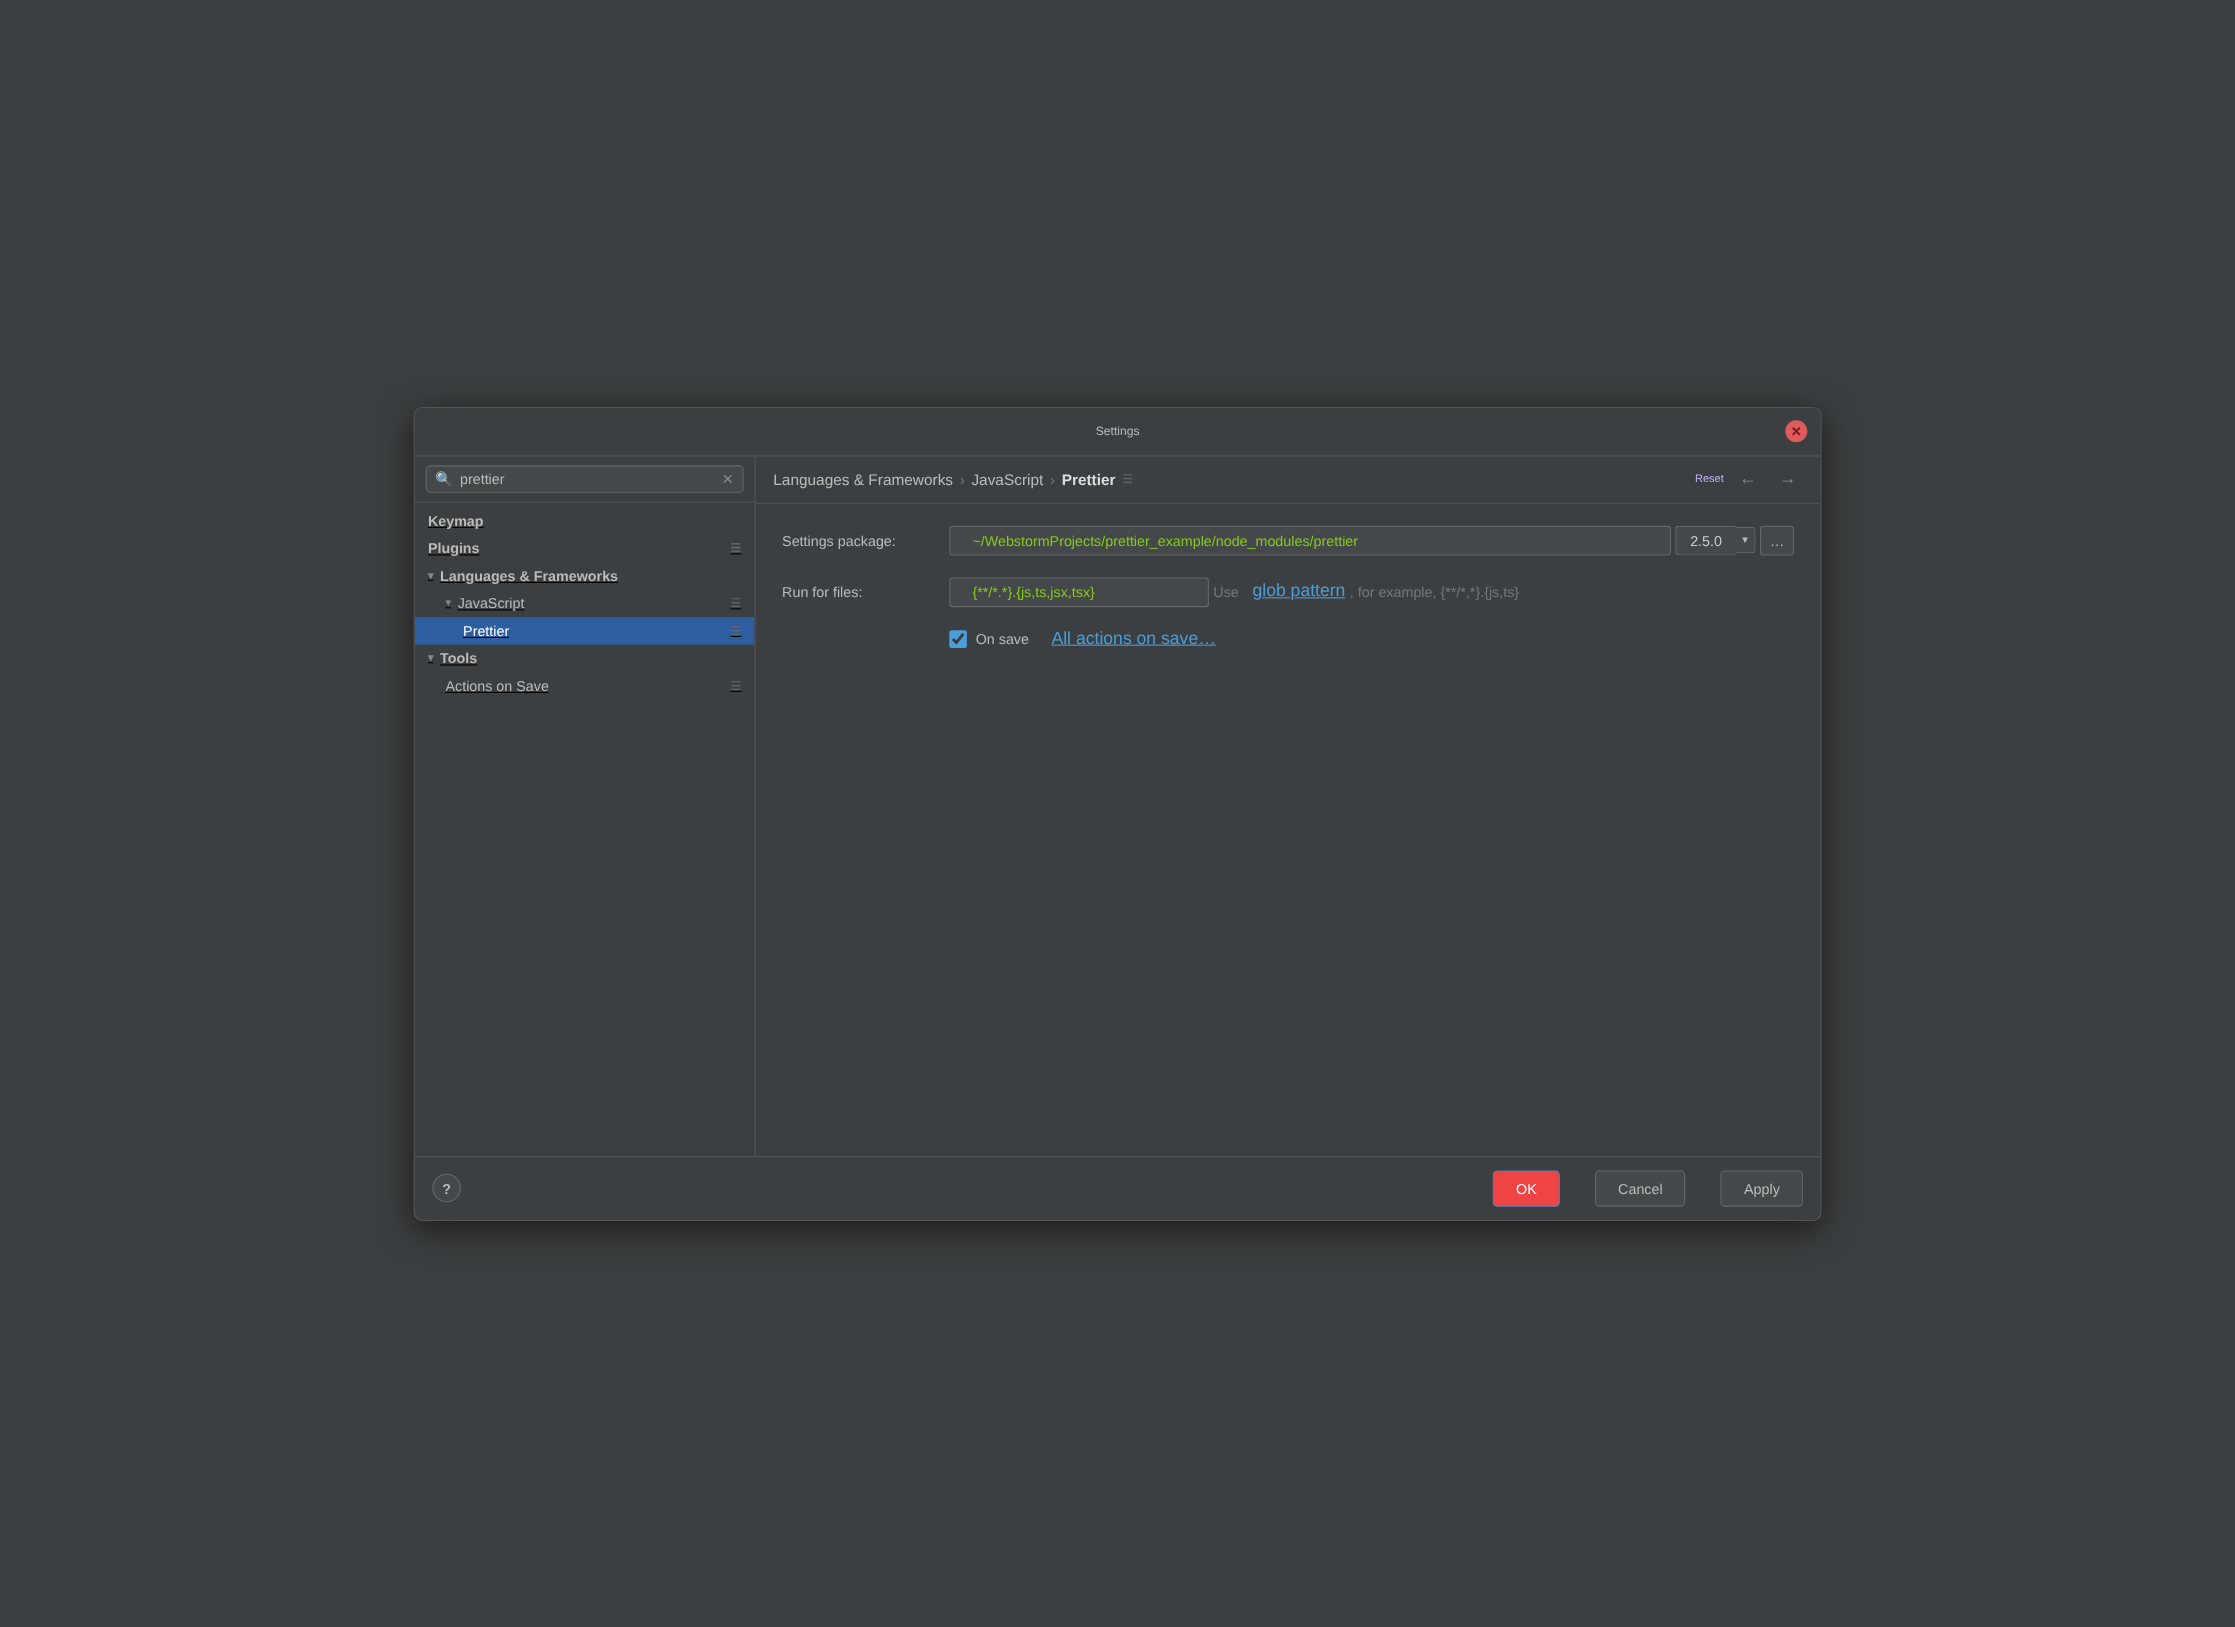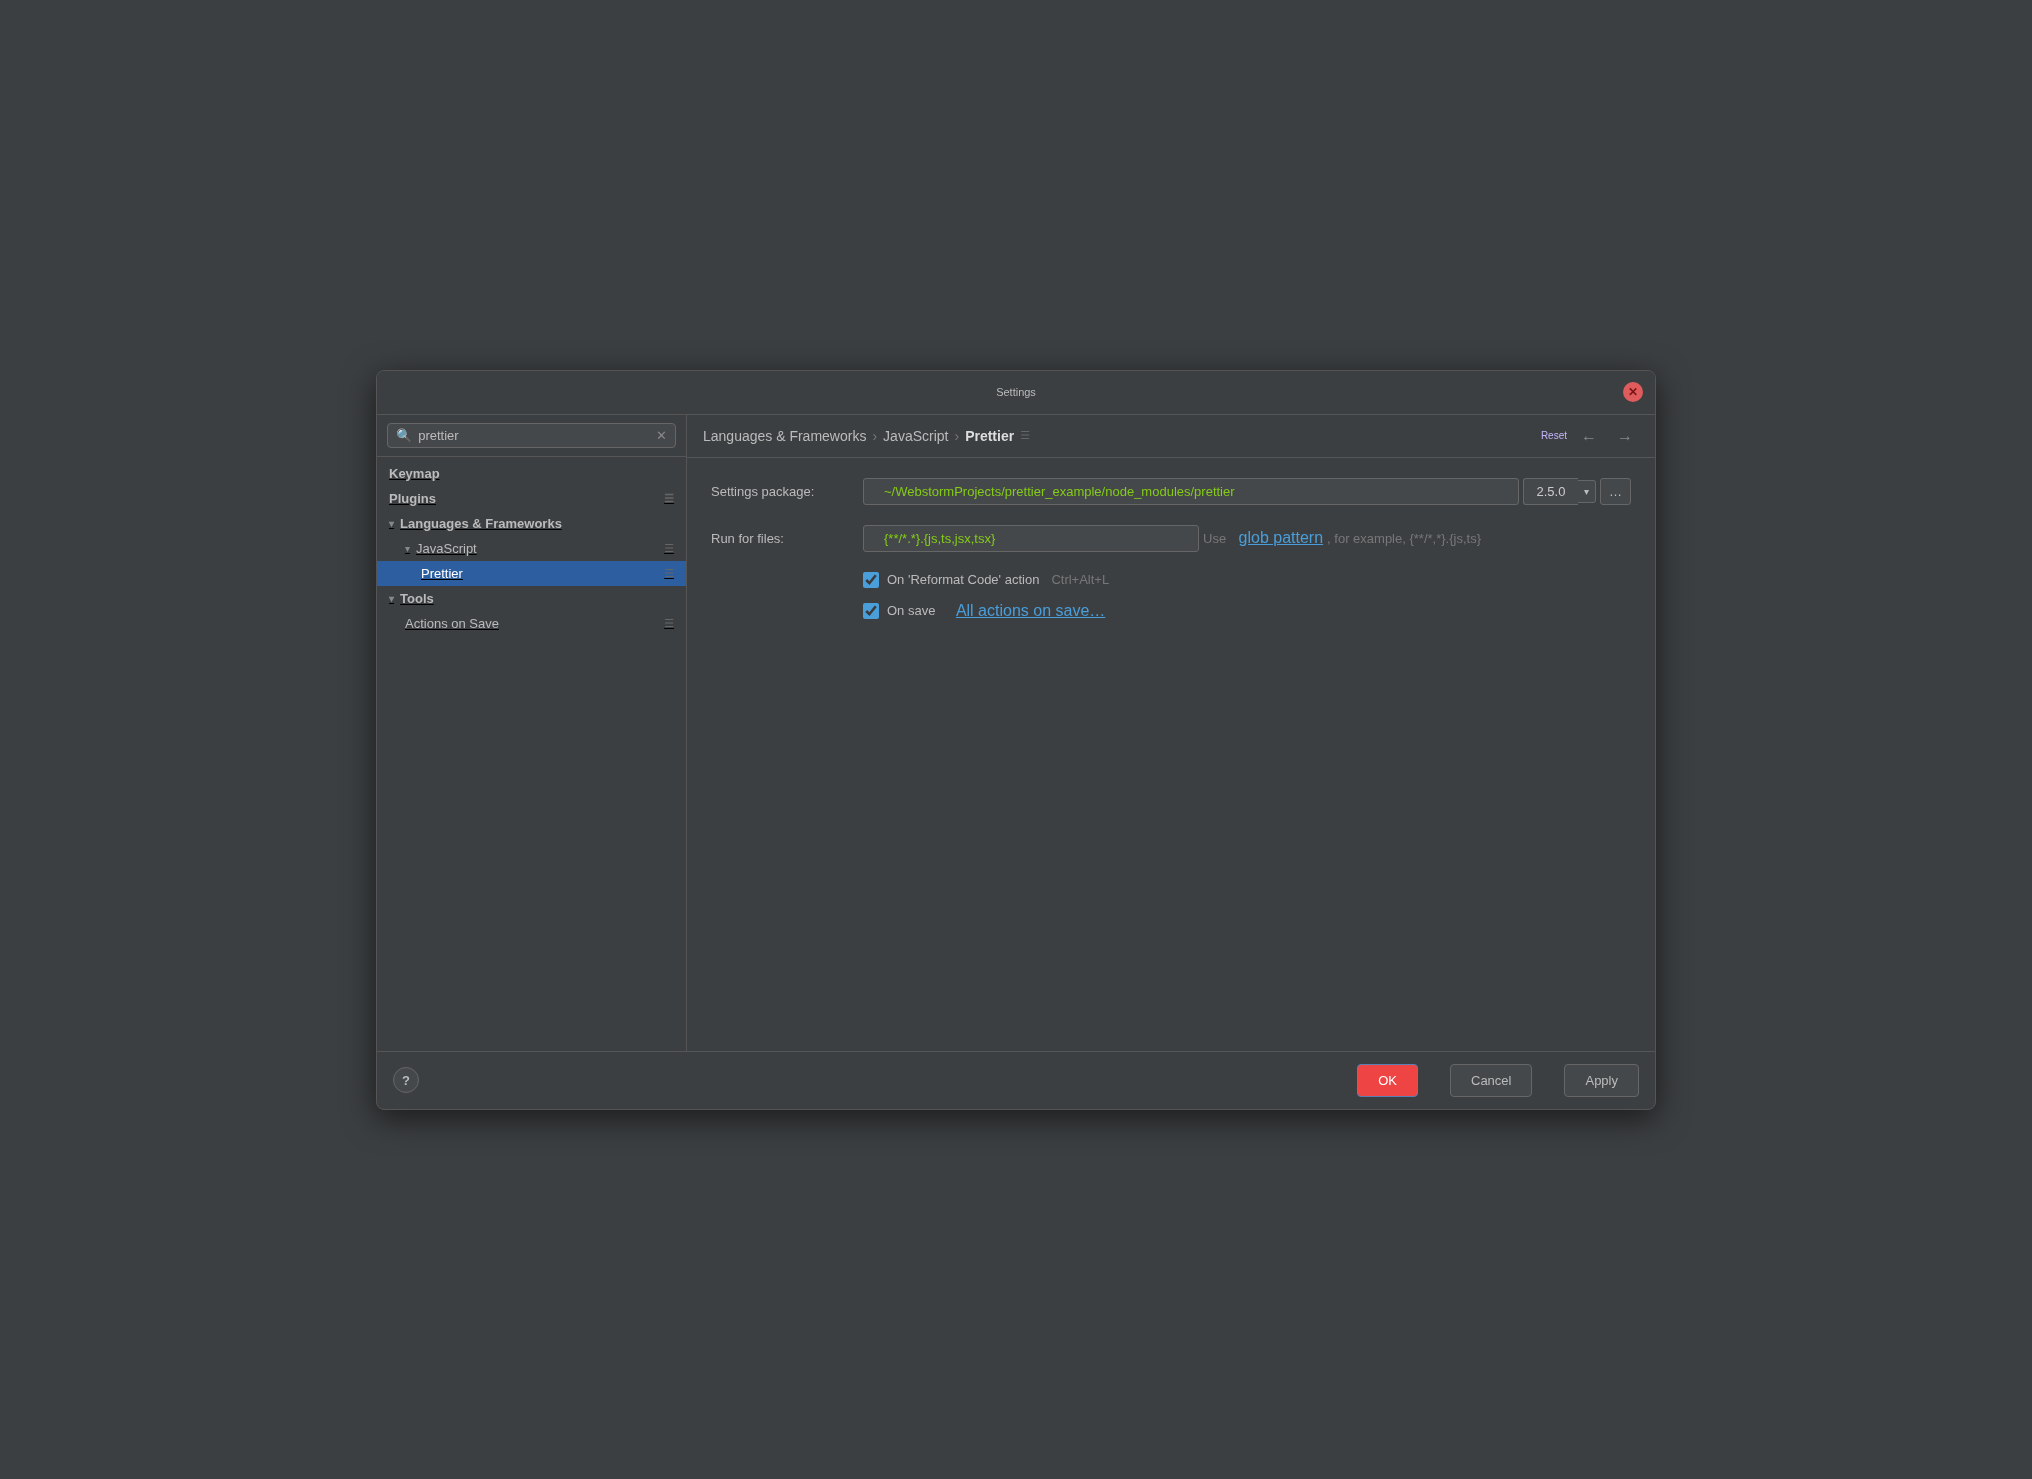--- a/index.html
+++ b/index.html
@@ -287,21 +287,21 @@
       border: 1px solid #666;
       border-radius: 3px;
       color: #bbb;
       cursor: pointer;
       padding: 5px 8px;
       font-size: 13px;
       min-width: 28px;
     }
 
     .files-input {
-      width: 336px;
+      width: 236px;
     }
 
     .hint-text {
       color: #777;
       font-size: 13px;
     }
 
     .link-text {
       color: #4a9eda;
     }
@@ -504,25 +504,20 @@
         <div class="form-row">
           <label class="form-label">Run for files:</label>
           <div class="form-control-group">
             <input class="text-input files-input" type="text" value="{**/*.*}.{js,ts,jsx,tsx}" style="">
             <span class="hint-text">Use</span>&nbsp;
             <a class="link-text" href="#">glob pattern</a>
             <span class="hint-text">, for example, {**/*,*}.{js,ts}</span>
           </div>
         </div>
 
-        <div class="checkbox-row">
-          <input class="checkbox-input" type="checkbox" id="reformat-cb" checked="" style="">
-          <label class="checkbox-label" for="reformat-cb">On 'Reformat Code' action</label>
-          <span class="shortcut-text">Ctrl+Alt+L</span>
-        </div>
 
         <div class="checkbox-row">
           <input class="checkbox-input" type="checkbox" id="onsave-cb" checked="" style="">
           <label class="checkbox-label" for="onsave-cb">On save</label>
           &nbsp;
           <a class="link-text" href="#">All actions on save…</a>
         </div>
 
       </div>
     </div>

